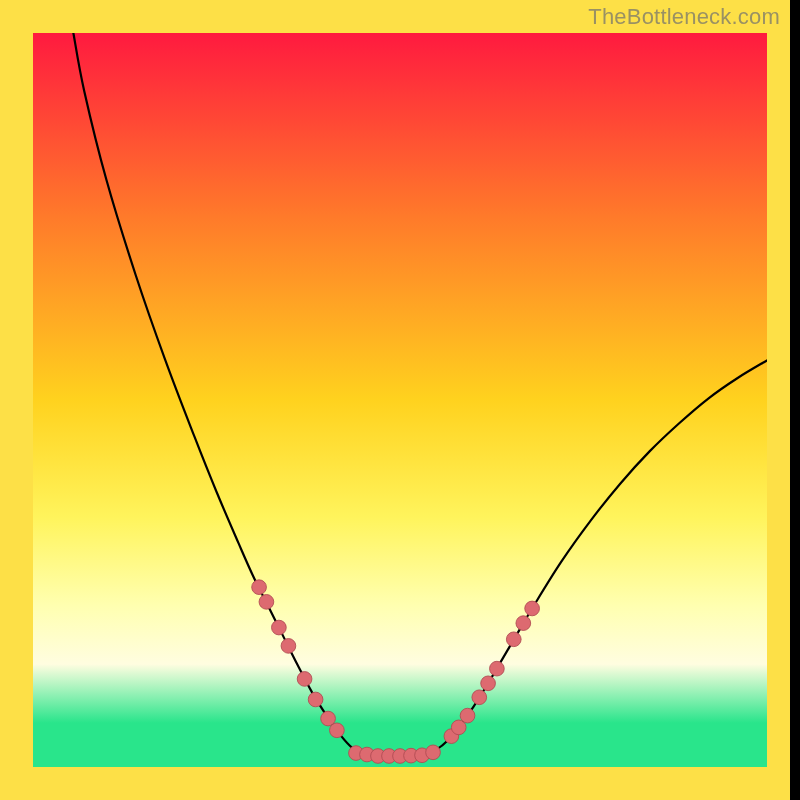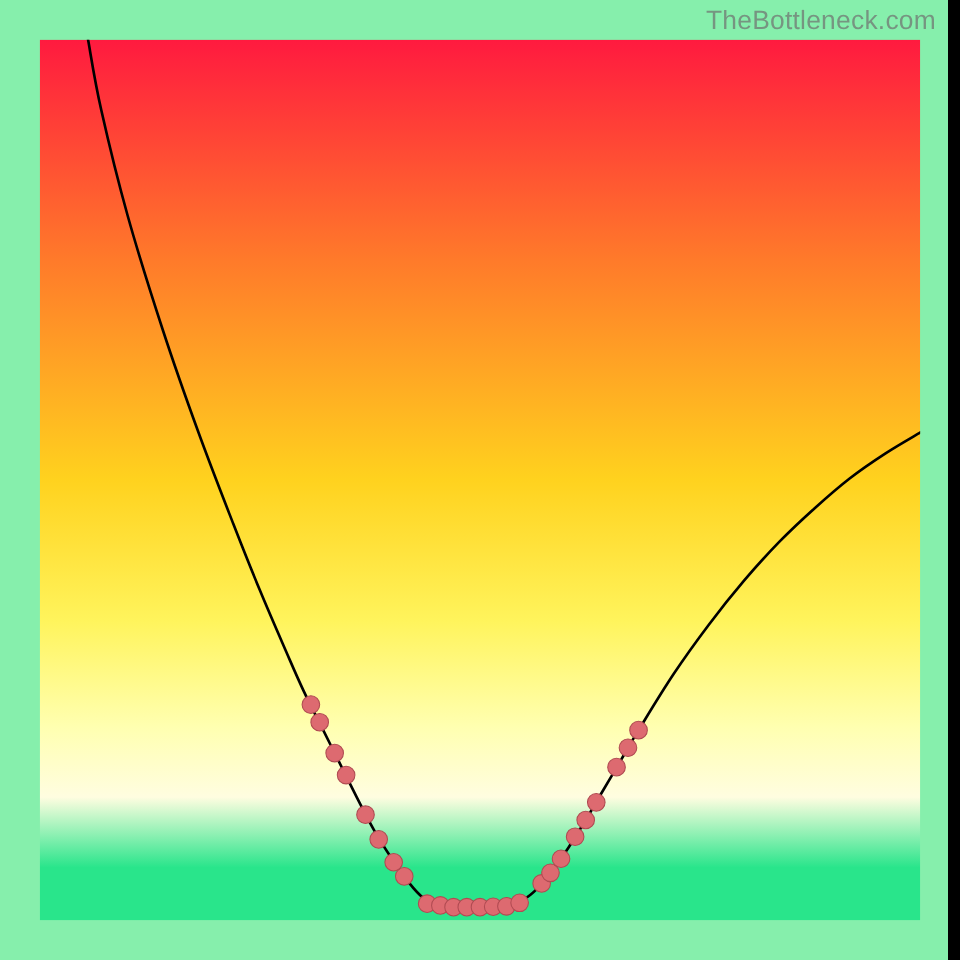--- a/index.html
+++ b/index.html
@@ -8,21 +8,21 @@
     width: 800px;
     height: 800px;
     background: #000;
     overflow: hidden;
     font-family: Arial, Helvetica, sans-serif;
   }
   .stage {
     position: relative;
     width: 790px;
     height: 800px;
-    background: #86efac;
+    background: #fde047;
   }
   .watermark {
     position: absolute;
     top: 4px;
     right: 10px;
     color: #707070;
     opacity: 0.7;
     font-size: 22px;
     font-weight: 500;
     letter-spacing: 0.2px;

